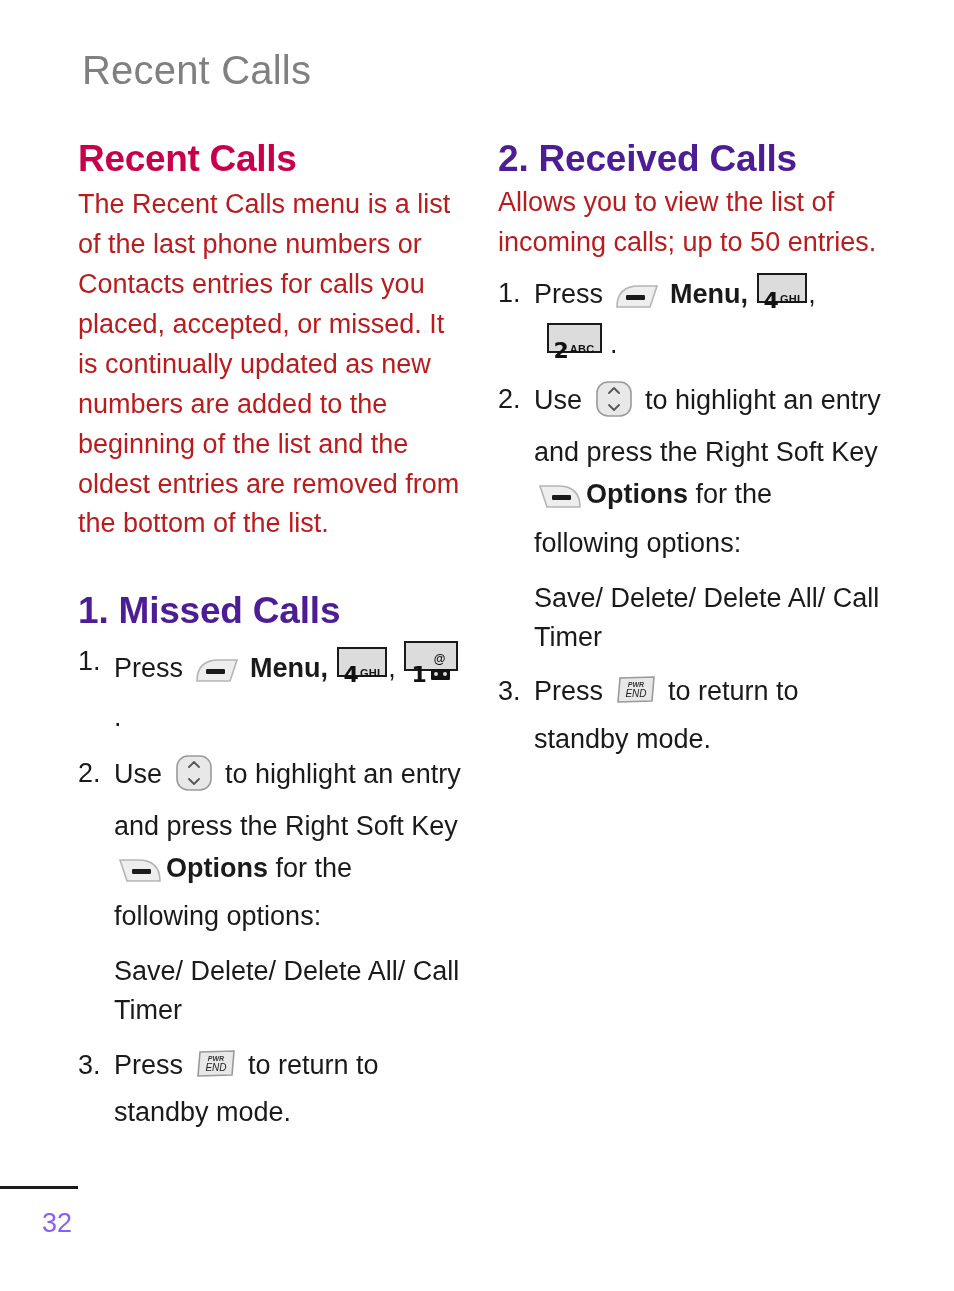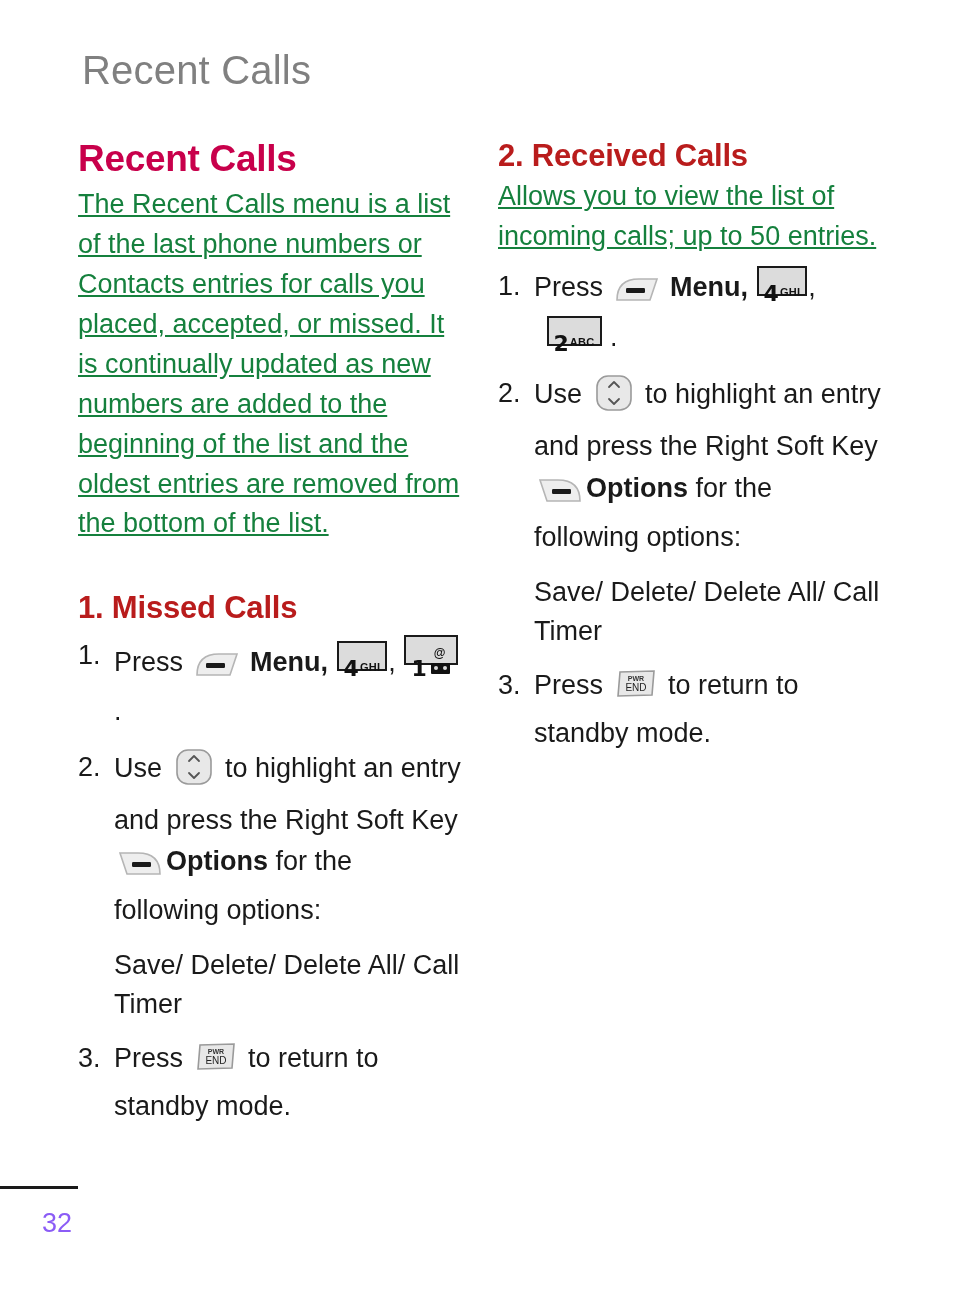--- a/index.html
+++ b/index.html
@@ -43,34 +43,33 @@
 
   h1.section {
     color: #C8004B;
     font-size: 37px;
     font-weight: 700;
     line-height: 1.05;
     margin: 0 0 6px 0;
     letter-spacing: -0.3px;
   }
   h2.section {
-    color: #b91c1c;
-    font-size: 31px;
+    color: #4c1d95;
+    font-size: 37px;
     font-weight: 700;
     line-height: 1.05;
     margin: 0 0 4px 0;
     letter-spacing: -0.2px;
   }
   p.body {
     font-size: 27px;
     line-height: 1.48;
     margin: 0;
-    color: #15803d;
+    color: #b91c1c;
     font-weight: 400;
-    text-decoration: underline;
   }
 
   ol.steps {
     list-style: none;
     margin: 10px 0 0 0;
     padding: 0;
     counter-reset: stp;
   }
   ol.steps > li {
     position: relative;
@@ -157,20 +156,21 @@
   .numkey .vm .tape:after  { right: 3px; }
 
   
   .softkey { display:inline-block; vertical-align:-7px; margin:0 3px; }
 
   
   .endkey {
     display: inline-block;
     vertical-align: -6px;
     margin: 0 3px;
+    font-style: italic;
   }
 
   
   .navkey {
     display: inline-block;
     vertical-align: -10px;
     margin: 0 4px;
   }
 
   

